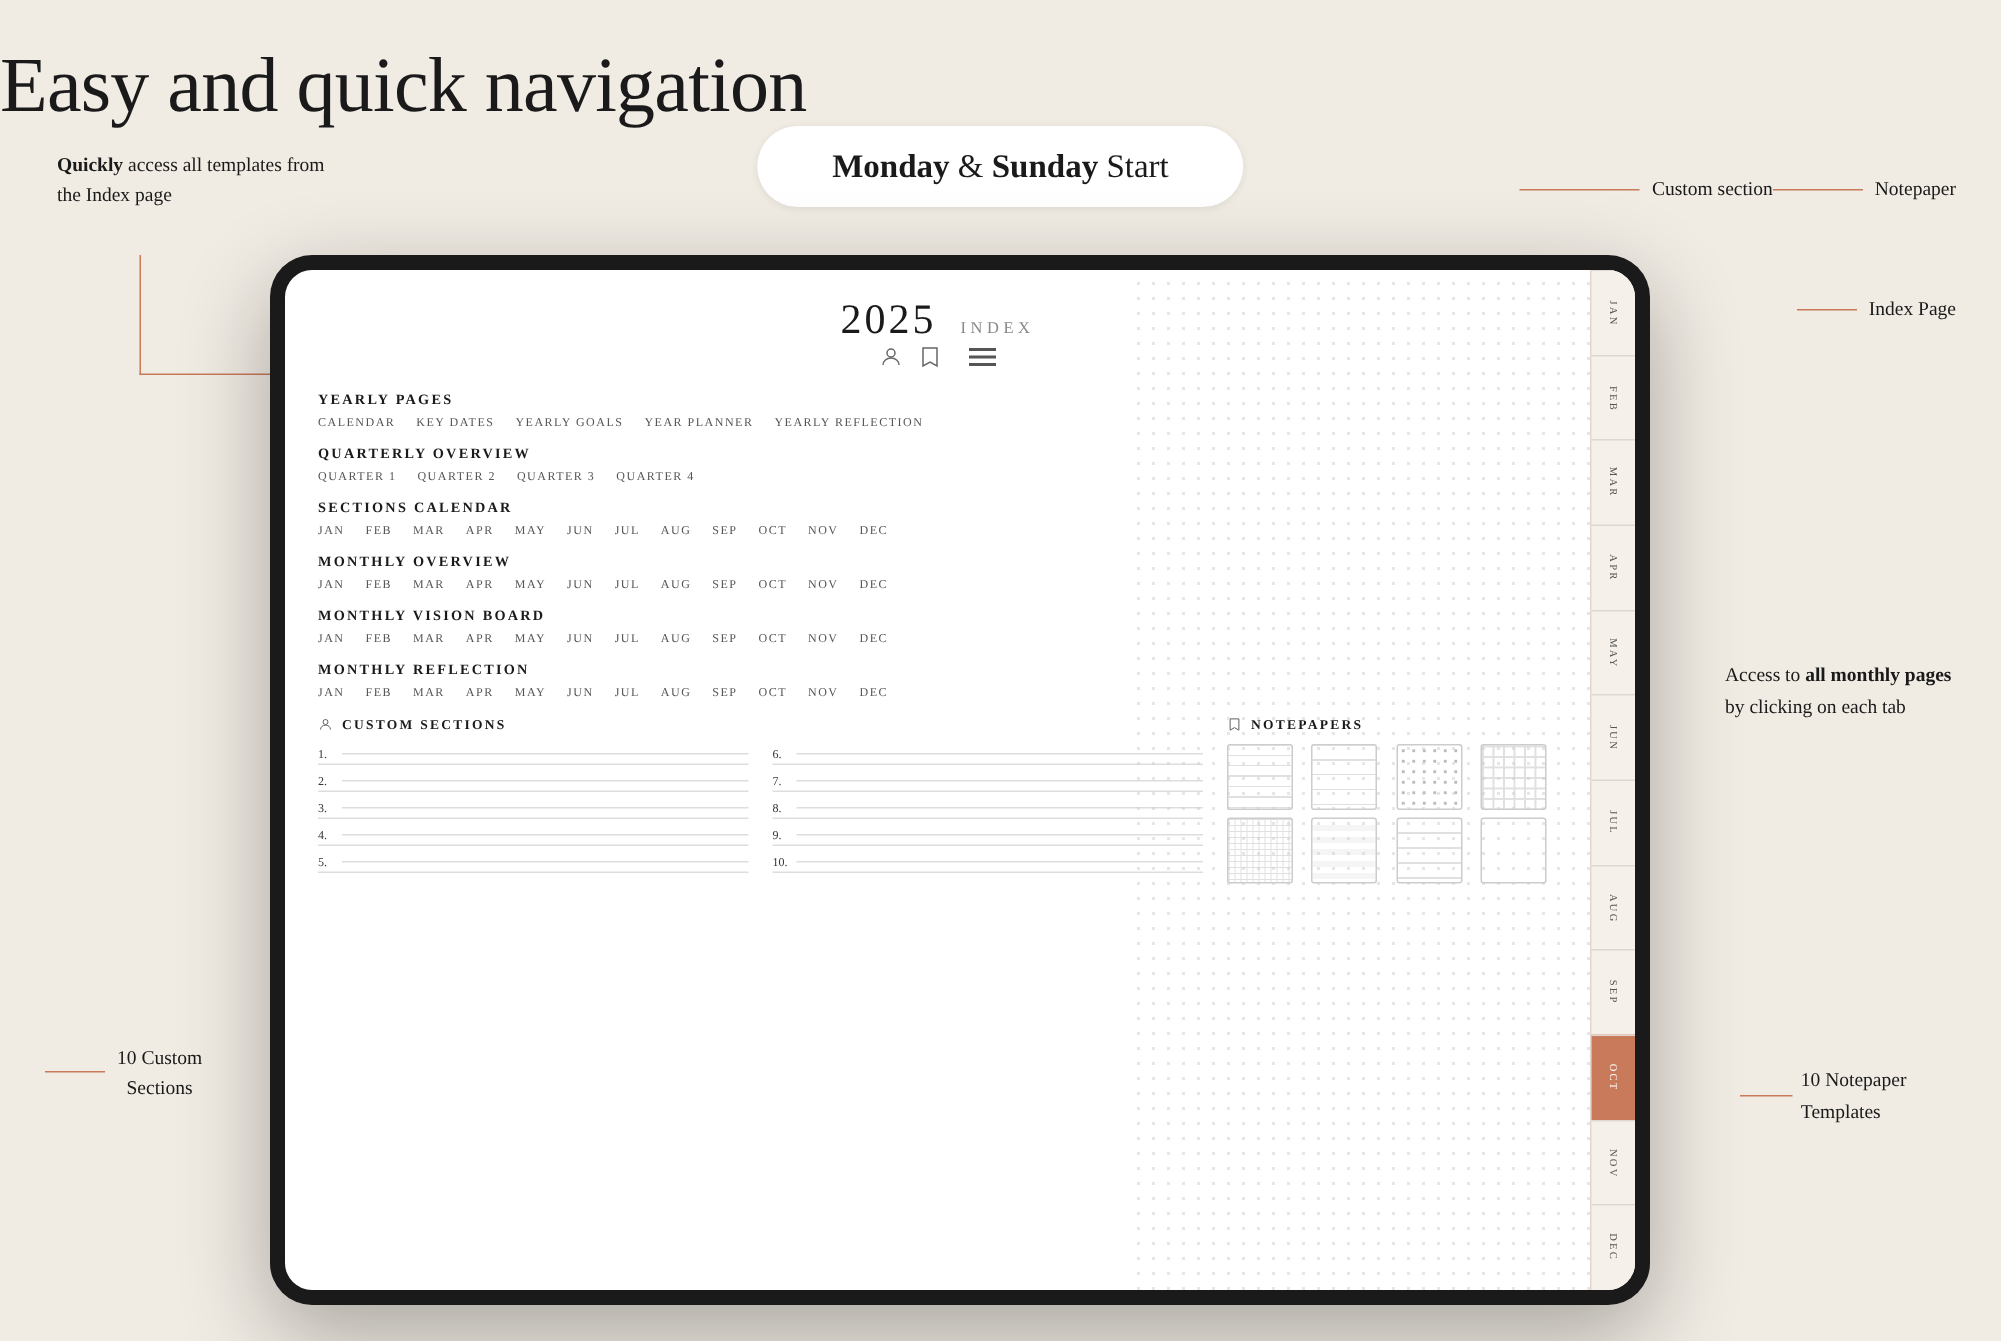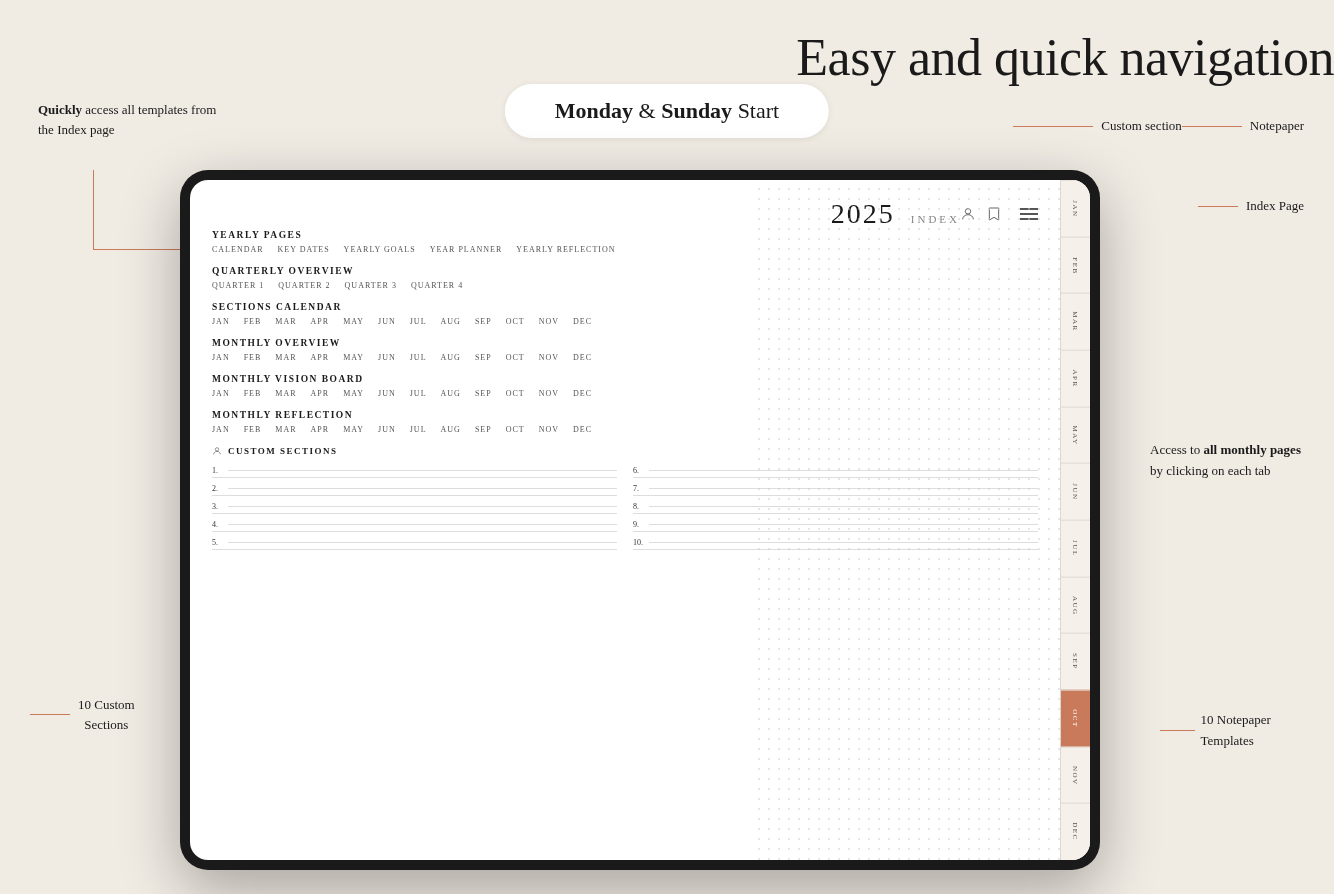--- a/index.html
+++ b/index.html
@@ -7,21 +7,21 @@
       width: 1334px;
       height: 894px;
       background-color: #f0ebe3;
       font-family: 'Georgia', serif;
       overflow: hidden;
       position: relative;
     }
 
     
     .page-title {
-      text-align: right;
+      text-align: left;
       font-size: 52px;
       font-weight: 400;
       color: #1a1a1a;
       padding-top: 28px;
       letter-spacing: -0.5px;
     }
 
     
     .top-badge {
       position: absolute;
@@ -111,21 +111,23 @@
       flex: 1;
       padding: 18px 22px;
       overflow: hidden;
       position: relative;
     }
 
     
     .planner-header {
       display: flex;
       align-items: center;
-      justify-content: flex-end;
+      justify-content: center;
+      margin-bottom: 16px;
+      flex-direction: column;
     }
     .planner-year {
       font-size: 28px;
       font-weight: 300;
       color: #1a1a1a;
       letter-spacing: 2px;
     }
     .planner-index-label {
       font-size: 11px;
       letter-spacing: 3px;
@@ -541,20 +543,38 @@
                 <span class="custom-num">5.</span>
                 <div class="custom-line"></div>
               </div>
             <div class="custom-item">
                 <span class="custom-num">10.</span>
                 <div class="custom-line"></div>
               </div>
           </div>
         </div>
 
+        <div class="notepapers-panel">
+          <div class="notepapers-header">
+            <svg width="10" height="10" viewBox="0 0 24 24" fill="none" stroke="#555" stroke-width="1.5">
+                <path d="M5 3h14v18l-7-4-7 4z"></path>
+              </svg>
+            <span class="notepapers-title">NOTEPAPERS</span>
+          </div>
+          <div class="notepapers-grid">
+            <div class="notepaper-thumb notepaper-lined"></div>
+            <div class="notepaper-thumb notepaper-wide-lined"></div>
+            <div class="notepaper-thumb notepaper-dotted"></div>
+            <div class="notepaper-thumb notepaper-grid"></div>
+            <div class="notepaper-thumb notepaper-small-grid"></div>
+            <div class="notepaper-thumb" style="background: linear-gradient(transparent 50%, #f5f5f5 50%); background-size: 100% 8px; border: 0.5px solid #ccc;"></div>
+            <div class="notepaper-thumb" style="background: repeating-linear-gradient(transparent, transparent 9px, #e0e0e0 9px, #e0e0e0 10px); border: 0.5px solid #ccc;"></div>
+            <div class="notepaper-thumb notepaper-blank" style="border: 0.5px solid #ccc;"></div>
+          </div>
+        </div>
 
       </div>
     </div>
 
     <div class="month-tabs">
       <div class="month-tab">
           <span class="month-tab-inner">JAN</span>
         </div>
       <div class="month-tab">
           <span class="month-tab-inner">FEB</span>

